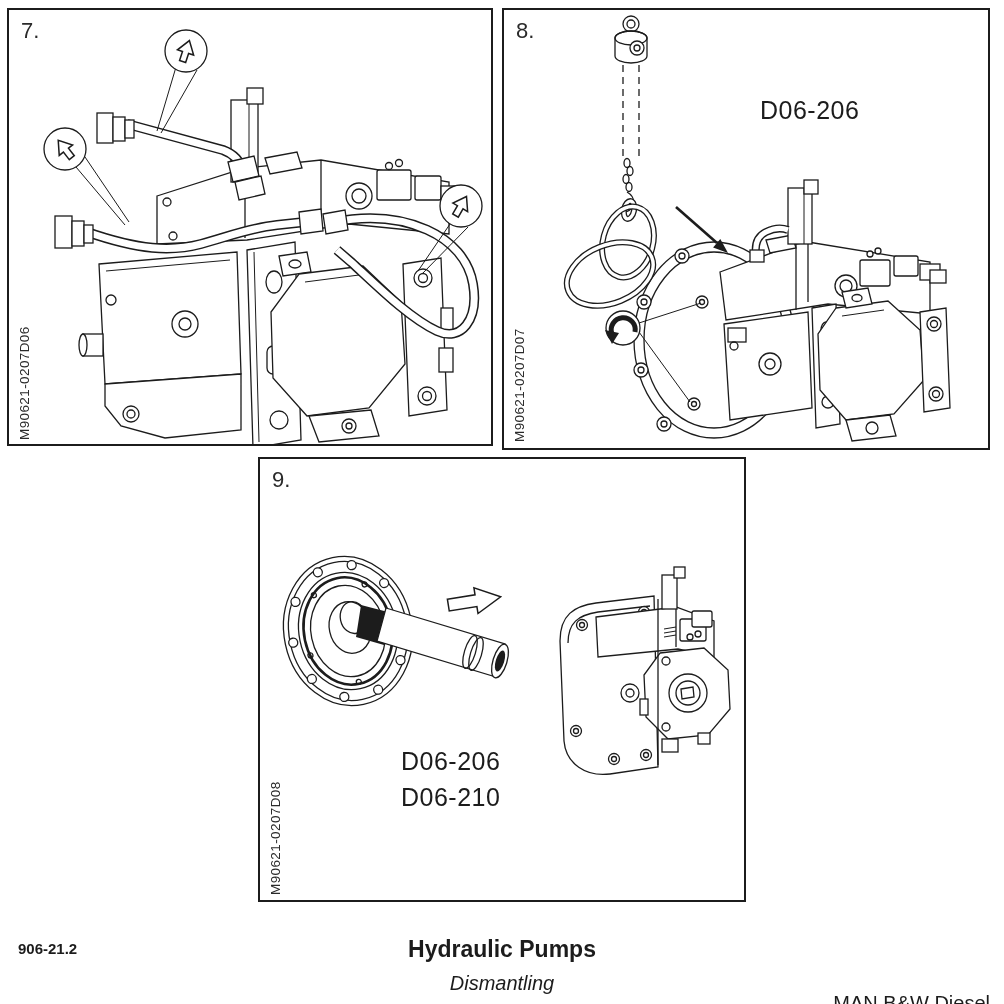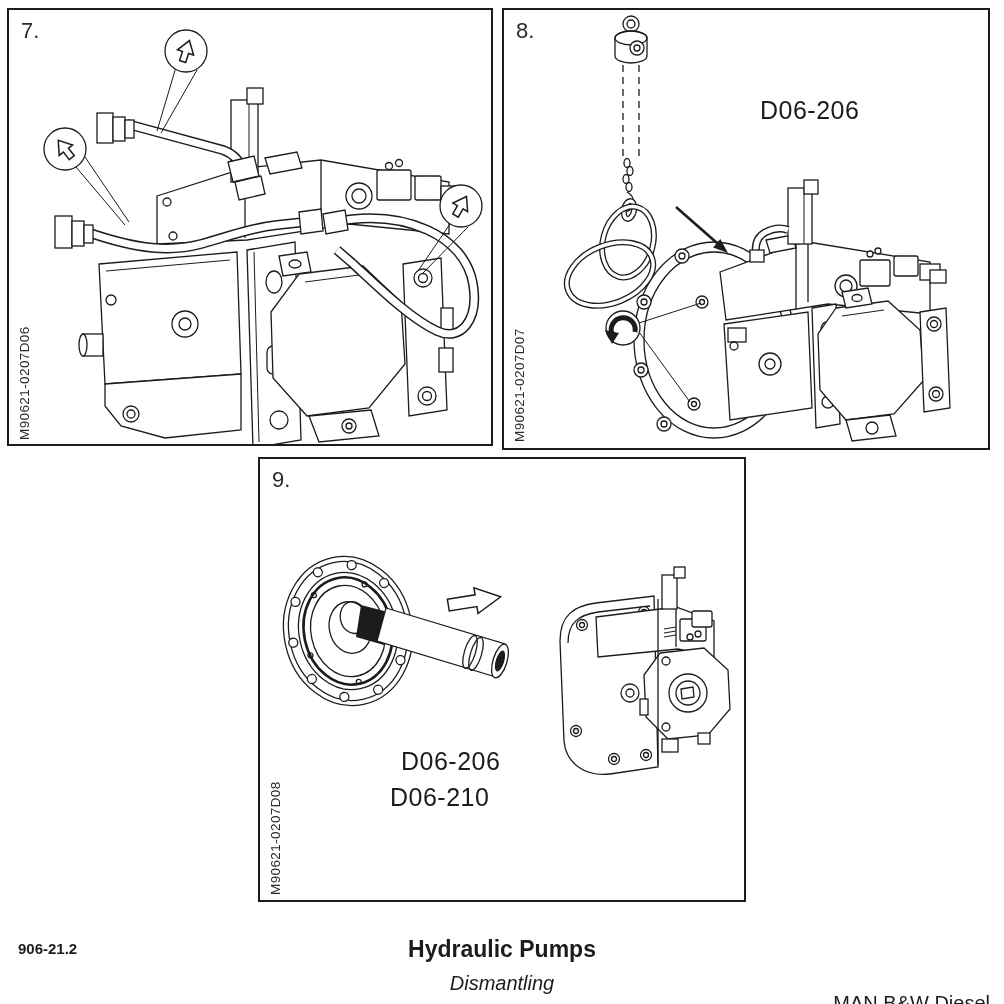--- a/index.html
+++ b/index.html
@@ -6,21 +6,21 @@
   .page{position:relative;width:1004px;height:1004px;background:#fff;
         font-family:"Liberation Sans",sans-serif;color:#1c1c1c;overflow:hidden;}
   .panel{position:absolute;border:2px solid #1c1c1c;background:#fff;box-sizing:border-box;}
   .panel-7{left:7px;top:8px;width:486px;height:438px;}
   .panel-8{left:502px;top:8px;width:488px;height:442px;}
   .panel-9{left:258px;top:457px;width:488px;height:445px;}
   .fig-num{position:absolute;left:12px;top:8px;font-size:22px;color:#2a2a2a;}
   .part-label{position:absolute;font-size:25px;color:#1c1c1c;letter-spacing:.5px;text-align:right;}
   .p8-label{left:256px;top:86px;}
   .p9-label-1{left:141px;top:288px;}
-  .p9-label-2{left:130px;top:324px;}
+  .p9-label-2{left:141px;top:324px;}
   svg{position:absolute;left:0;top:0;}
   svg .w{fill:#fff;stroke:#1c1c1c;stroke-width:1.3;}
   svg .s{fill:none;stroke:#1c1c1c;stroke-width:1.3;}
   svg .t{fill:none;stroke:#1c1c1c;stroke-width:1;}
   svg .po{fill:none;stroke:#1c1c1c;stroke-width:10;}
   svg .pi{fill:none;stroke:#fff;stroke-width:7;}
   svg .po2{fill:none;stroke:#1c1c1c;stroke-width:8;}
   svg .pi2{fill:none;stroke:#fff;stroke-width:5.2;}
   svg .so{fill:none;stroke:#1c1c1c;stroke-width:6;}
   svg .si{fill:none;stroke:#fff;stroke-width:3.4;}

